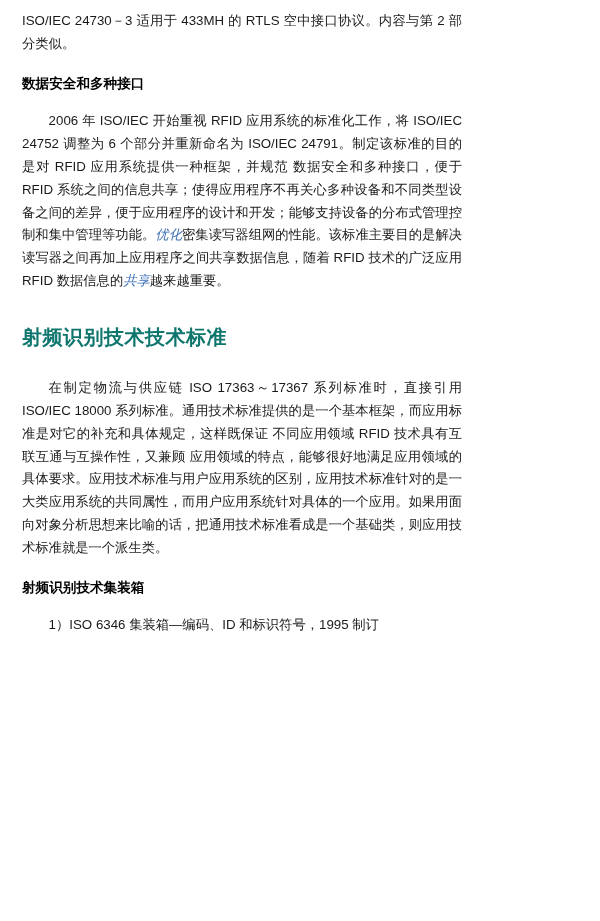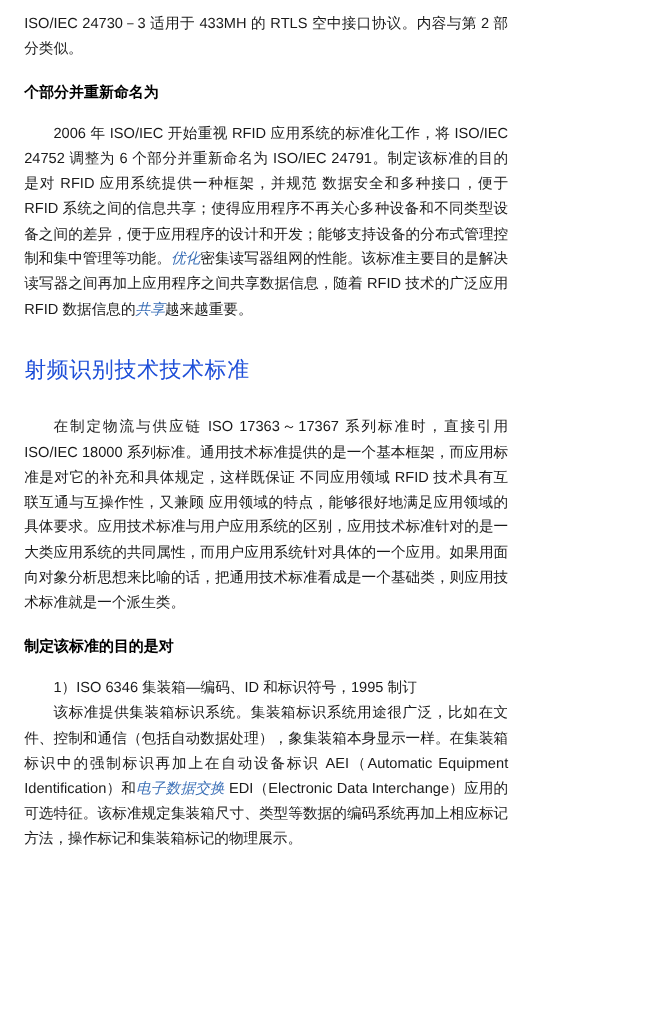--- a/index.html
+++ b/index.html
@@ -36,53 +36,53 @@
   }
   h3.sub {
     font-size: 13.6px;
     font-weight: bold;
     margin: 18px 0 16px 0;
     line-height: 1.5;
     color: #000;
   }
   h2.section {
     font-size: 20px;
-    font-weight: normal;
+    font-weight: bold;
     margin: 30px 0 26px 0;
     line-height: 1.4;
-    color: #1d4ed8;
+    color: #0f766e;
     letter-spacing: 0.5px;
   }
   .link {
     color: #3b6fb6;
     font-style: italic;
   }
   a.link {
     text-decoration: none;
   }
   .list-item {
+    margin-bottom: 13px;
     text-indent: 2em;
   }
 </style>
 </head>
 <body>
 
 <div class="page">
 
   <p class="lead">ISO/IEC 24730－3 适用于 433MH 的 RTLS 空中接口协议。内容与第 2 部分类似。</p>
 
-  <h3 class="sub">个部分并重新命名为</h3>
+  <h3 class="sub">数据安全和多种接口</h3>
 
   <p class="para"><span>2006 年 ISO/IEC 开始重视 RFID 应用系统的标准化工作，将 ISO/IEC 24752 调整为 6 个部分并重新命名为 ISO/IEC 24791。制定该标准的目的是对 RFID 应用系统提供一种框架，并规范 数据安全和多种接口，便于 RFID 系统之间的信息共享；使得应用程序不再关心多种设备和不同类型设备之间的差异，便于应用程序的设计和开发；能够支持设备的分布式管理控制和集中管理等功能。</span><a class="link" href="#">优化</a><span>密集读写器组网的性能。该标准主要目的是解决读写器之间再加上应用程序之间共享数据信息，随着 RFID 技术的</span><span>广泛应用</span><span> RFID 数据信息的</span><a class="link" href="#">共享</a><span>越来越重要。</span></p>
 
   <h2 class="section">射频识别技术技术标准</h2>
 
 
   <p class="para"><span>在制定物流与供应链 ISO 17363～17367 系列标准时，直接引用 ISO/IEC 18000 系列标准。通用技术标准提供的是一个基本框架，而应用标准是对它的补充和具体规定，这样既保证 不同应用领域 RFID 技术具有互联互通与互操作性，又兼顾 应用</span><span>领域</span><span>的特点，能够很好地满足应用领域的具体要求。应用技术标准与用户应用系统的区别，应用技术标准针对的是一大类应用系统的共同属性，而用户应用系统针对具体的一个应用。如果用面向对象分析思想来比喻的话，把通用技术标准看成是一个基础类，则应用技术标准就是一个派生类。</span></p>
 
-  <h3 class="sub">制定该标准的目的是对</h3>
+  <h3 class="sub">射频识别技术集装箱</h3>
 
 
   <p class="list-item"><span>1）ISO 6346 集装箱—编码、ID 和标识符号，1995 制订</span></p>
 
-  <p class="para"><span>该标准提供集装箱标识系统。集装箱标识系统用途很广泛，比如在文件、控制和通信（包括自动数据处理），象集装箱本身显示一样。在集装箱标识中的强制标识再加上在自动设备标识 AEI（Automatic Equipment Identification）和</span><a class="link" href="#">电子数据交换</a><span> EDI（Electronic Data Interchange）应用的可选特征。该标准规定集装箱尺寸、类型等数据的编码系统再加上相应标记方法，操作标记和集装箱标记的物理展示。</span></p>
 
 </div>
 
 </body></html>

